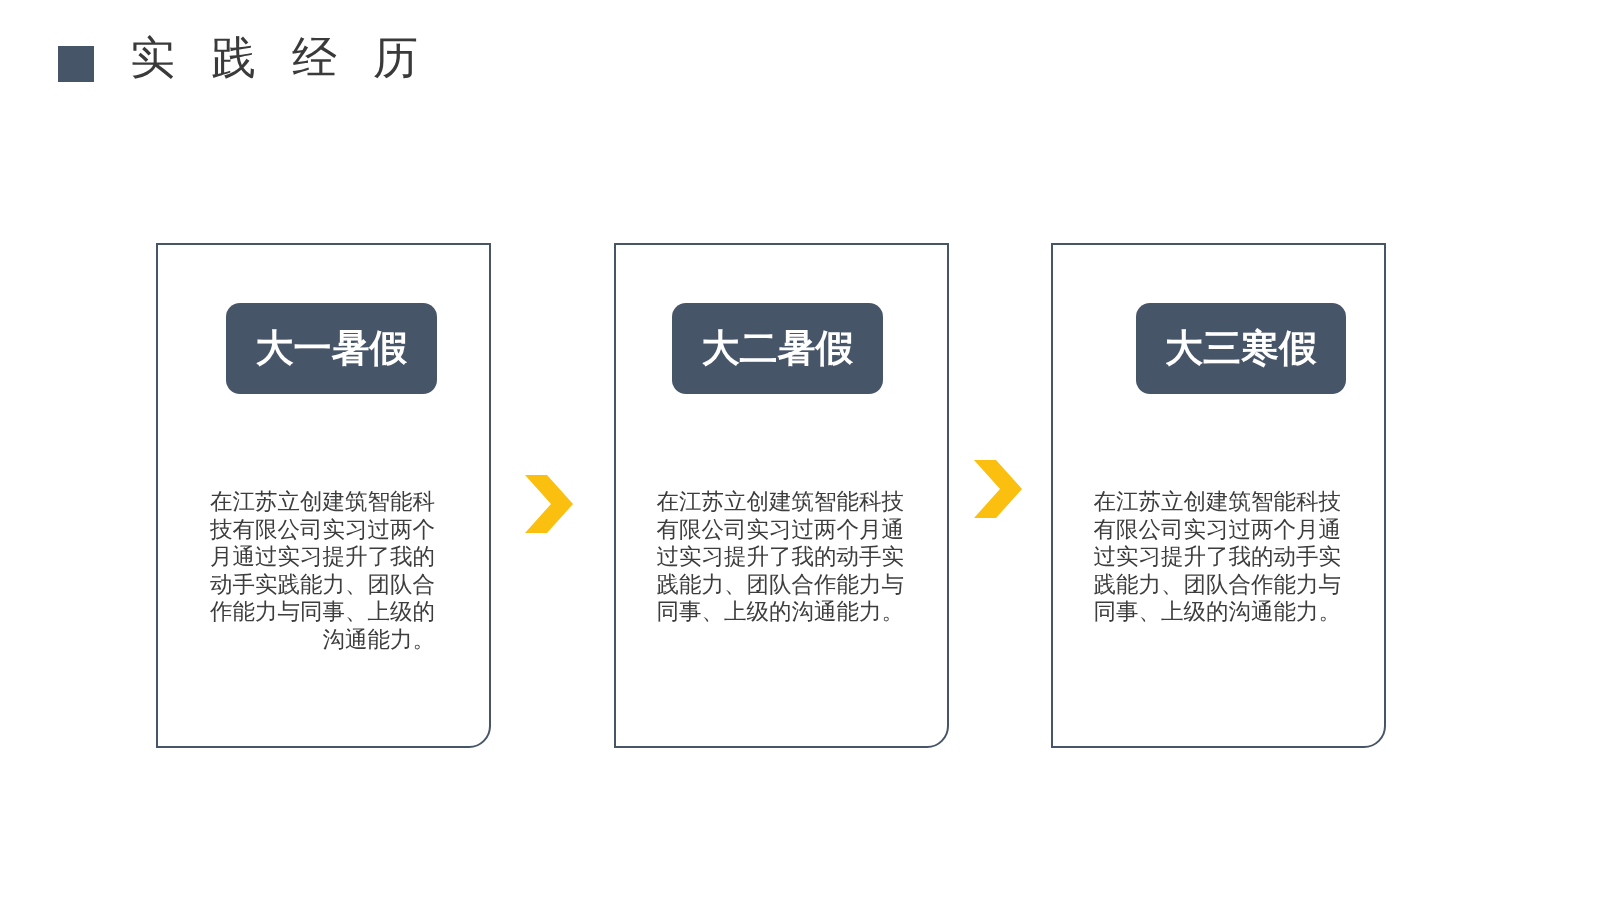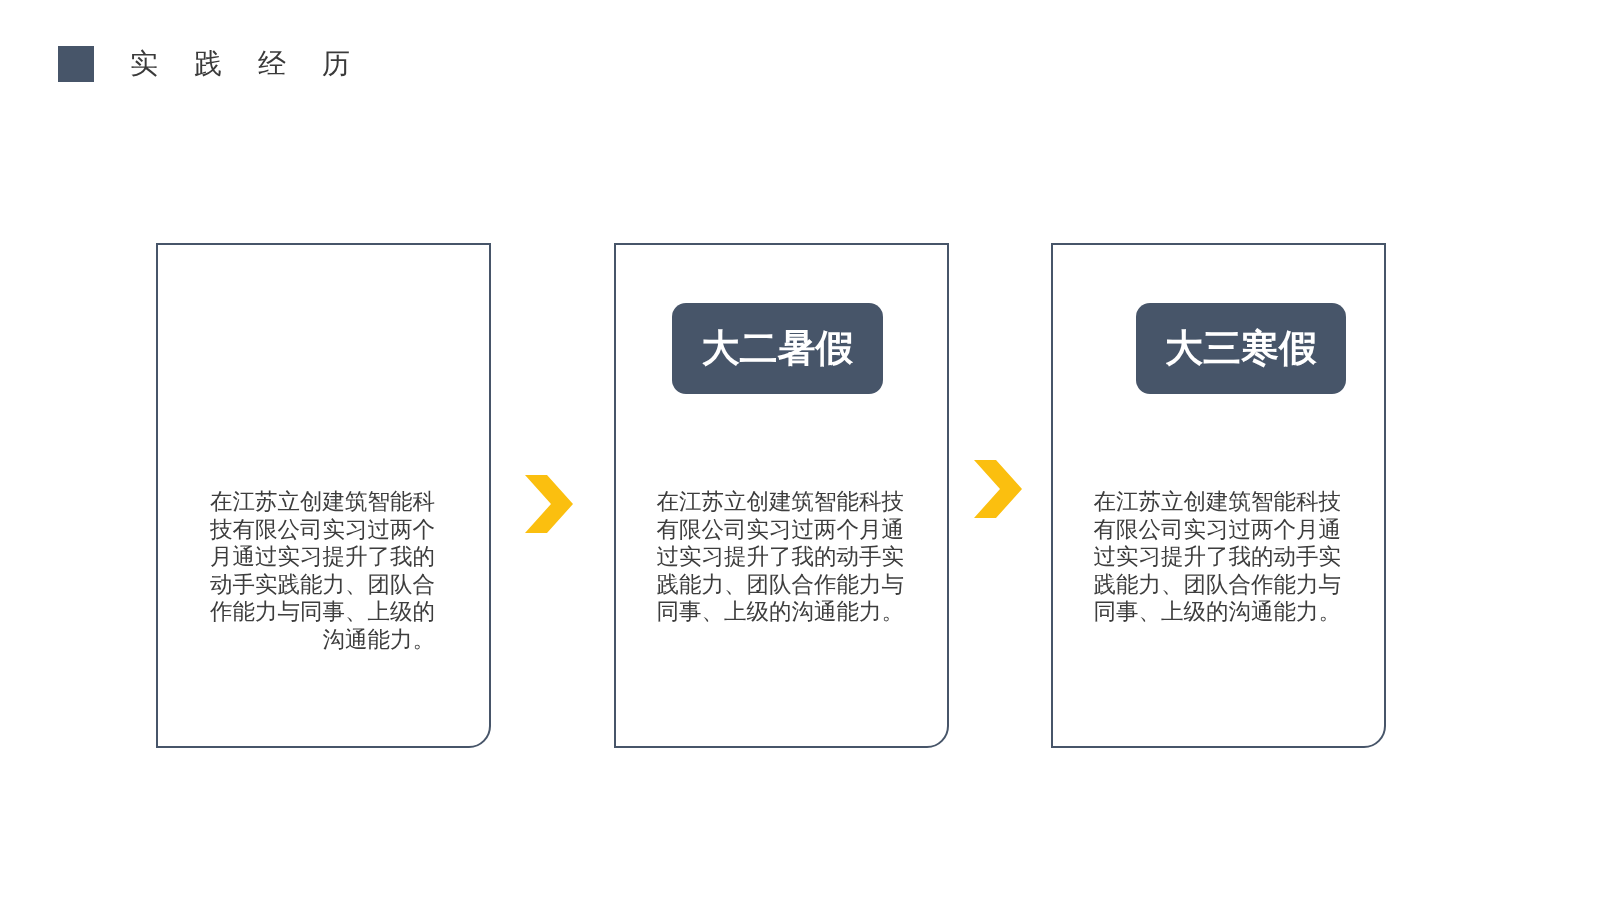--- a/index.html
+++ b/index.html
@@ -18,22 +18,22 @@
       position: absolute;
       left: 58px;
       top: 46px;
       width: 36px;
       height: 36px;
       background: #475569;
     }
     .page-title {
       position: absolute;
       left: 130px;
-      top: 38px;
-      font-size: 28px;
+      top: 32px;
+      font-size: 45px;
       line-height: 52px;
       color: #3a3a3a;
       letter-spacing: 36px;
       white-space: nowrap;
     }
     .card {
       position: absolute;
       top: 243px;
       width: 335px;
       height: 505px;
@@ -83,20 +83,21 @@
     .chevron-1 { left: 525px; top: 475px; }
     .chevron-2 { left: 974px; top: 460px; }
   </style>
 </head>
 <body>
 
 <div class="title-square"></div>
 <div class="page-title">实践经历</div>
 
 <div class="card card-1">
+  <div class="card-badge">大一暑假</div>
   <div class="card-text">在江苏立创建筑智能科技有限公司实习过两个月通过实习提升了我的动手实践能力、团队合作能力与同事、上级的沟通能力。</div>
 </div>
 
 <svg class="chevron chevron-1" viewBox="0 0 48 58">
   <polygon points="0,0 22,0 48,29 22,58 0,58 26,29" fill="#FBBF0F"></polygon>
 </svg>
 
 <div class="card card-2">
   <div class="card-badge">大二暑假</div>
   <div class="card-text">在江苏立创建筑智能科技有限公司实习过两个月通过实习提升了我的动手实践能力、团队合作能力与同事、上级的沟通能力。</div>

